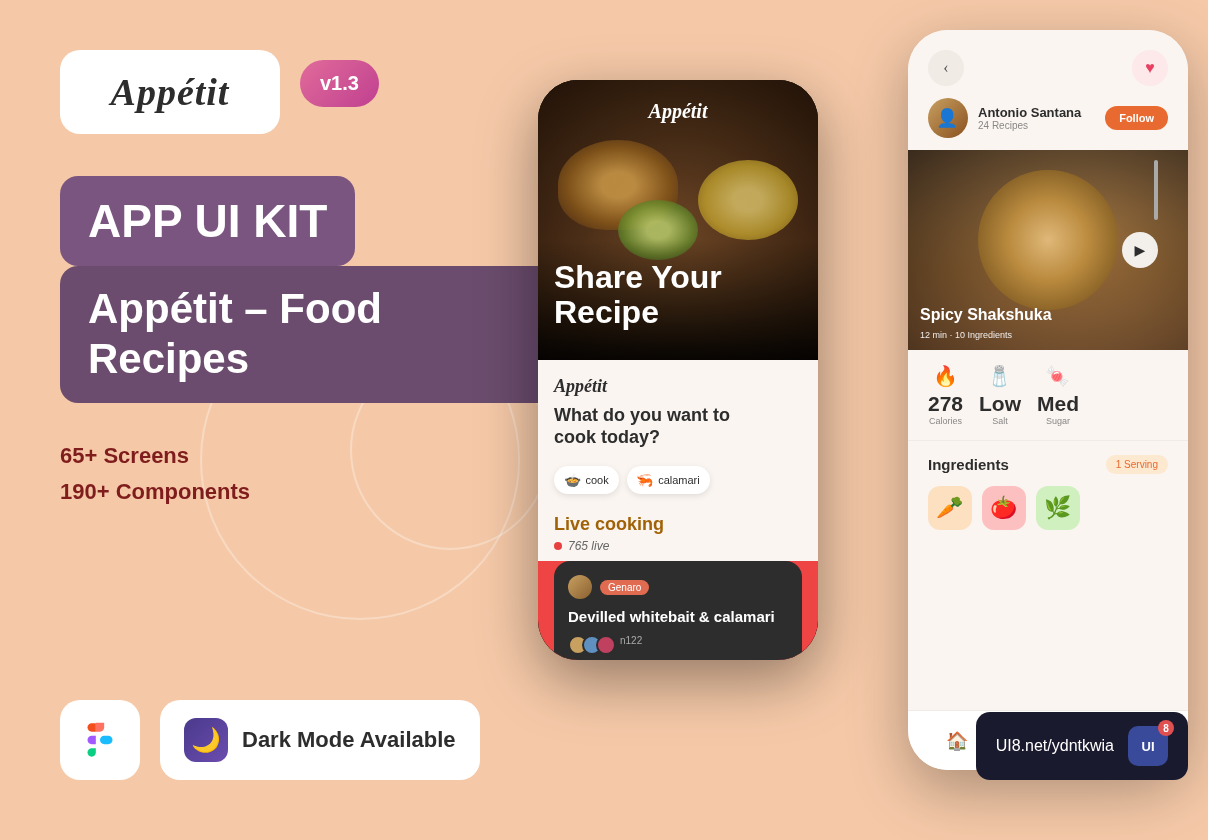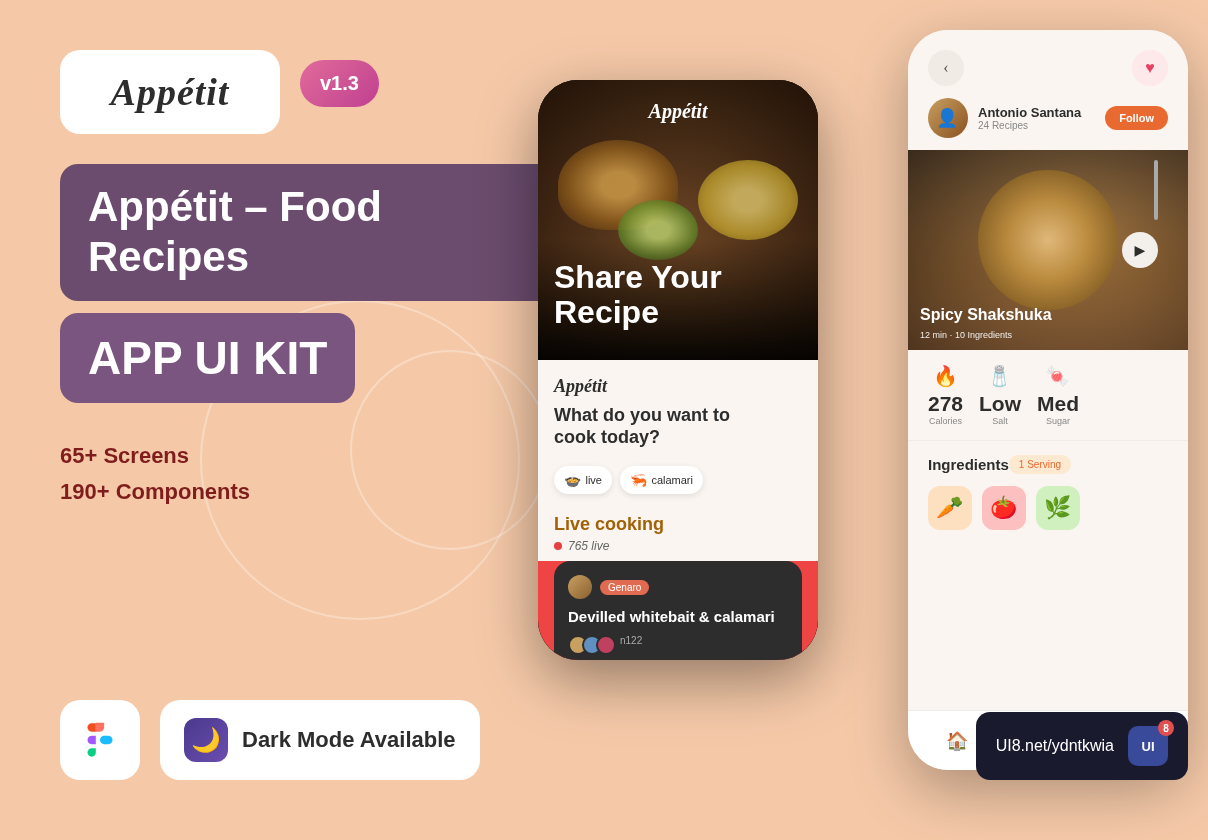--- a/index.html
+++ b/index.html
@@ -505,20 +505,21 @@
       font-size: 9px;
       color: #888;
       font-family: 'Arial', sans-serif;
     }
     .ingredients-section {
       padding: 14px 20px;
       background: #faf5f0;
     }
     .ingredients-header {
       display: flex;
+      justify-content: space-between;
       align-items: center;
       margin-bottom: 12px;
     }
     .ingredients-title {
       font-size: 15px;
       font-weight: bold;
       color: #2d2d2d;
       font-family: 'Arial', sans-serif;
     }
     .serving-badge {
@@ -670,24 +671,24 @@
 
   <div style="position:relative; margin-bottom: 0;">
     <div class="logo-card">
       <span class="logo-text">Appétit</span>
     </div>
     <div class="version-badge">v1.3</div>
   </div>
 
   <div class="title-block">
     <div>
+      <span class="title-sub">APP UI KIT</span>
+    </div>
+    <div>
       <span class="title-main">Appétit – Food Recipes</span>
-    </div>
-    <div>
-      <span class="title-sub">APP UI KIT</span>
     </div>
   </div>
 
   <div class="stats">
     <div class="stat-item">65+ Screens</div>
     <div class="stat-item">190+ Components</div>
   </div>
 </div>
 
 <div class="bottom-row">
@@ -728,21 +729,21 @@
       </div>
 
       <div class="phone-top-bar">
         <span class="appetit-logo-small">Appétit</span>
       </div>
       <div class="greeting-text">What do you want to<br>cook today?</div>
 
       <div class="category-pills">
         <div class="category-pill">
           <span class="category-pill-icon">🍲</span>
-          <span>live</span>
+          <span>cook</span>
         </div>
         <div class="category-pill">
           <span class="category-pill-icon">🦐</span>
           <span>calamari</span>
         </div>
       </div>
 
       <div style="padding: 10px 16px 8px; background: #faf5f0;">
         <div class="live-cooking-title">Live cooking</div>
         <div class="live-indicator">

